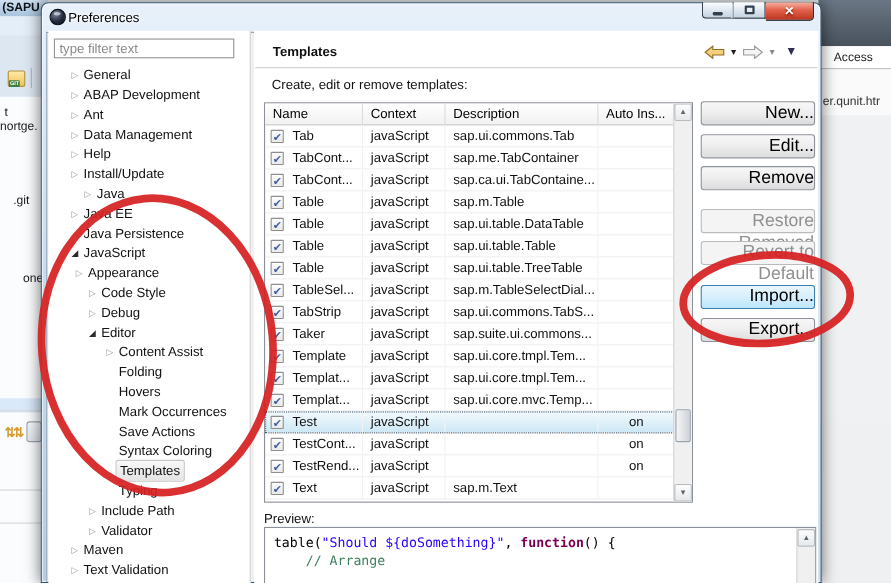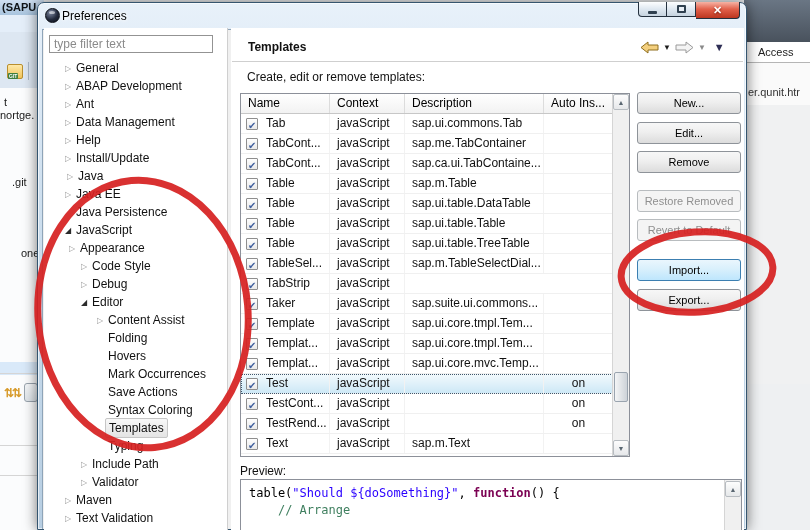--- a/index.html
+++ b/index.html
@@ -112,22 +112,22 @@
   
   .vscroll { position:absolute; top:0; right:0; width:17px; background:#f0f0f0; border-left:1px solid #d5d5d5; }
   .vscroll .arr { position:absolute; left:0; width:16px; height:16px;
     background:linear-gradient(#fdfdfd,#e6e8ea); border:1px solid #b7bcc1; border-radius:2px;
     font-size:7px; color:#5a6772; text-align:center; line-height:15px; }
   .vscroll .thumb { position:absolute; left:1px; width:14px;
     background:linear-gradient(90deg,#f4f5f6,#cdd2d8); border:1px solid #9aa4af; border-radius:2px; }
   
   .btn-col { position:absolute; left:637px; top:92px; width:104px; }
   .pbtn { position:absolute; left:0; width:104px; height:22px; border:1px solid #8e9399; border-radius:3px;
-    background:linear-gradient(#f7f7f7,#efefef 45%,#dcdcdc); text-align:center; line-height:20px;
-    font-size:11px; color:#000; }
+    background:linear-gradient(#f7f7f7,#efefef 45%,#dcdcdc); text-align:right; line-height:20px;
+    font-size:16px; color:#000; }
   .pbtn.disabled { color:#8f8f8f; border-color:#b8bcbf; background:#f4f4f4; }
   .pbtn.default { border-color:#3c7fb1; background:linear-gradient(#eaf6fd,#d9f0fc 45%,#bee6fd); }
   
   .preview-label { position:absolute; left:240px; top:464px; font-size:12px; }
   .preview-box { position:absolute; left:240px; top:479px; width:502px; height:60px;
     border:1px solid #8c9099; background:#fff; }
   .code { position:absolute; left:8px; top:5px; font-family:"DejaVu Sans Mono", monospace;
     font-size:12px; line-height:17px; white-space:pre; }
   .tok-plain { color:#000; }
   .tok-string { color:#2a00ff; }
@@ -209,21 +209,21 @@
         <span class="tree-label">Data Management</span>
       </div>
       <div class="tree-item" style="padding-left: 18px;">
         <span class="twisty tw-collapsed"></span>
         <span class="tree-label">Help</span>
       </div>
       <div class="tree-item" style="padding-left: 18px;">
         <span class="twisty tw-collapsed"></span>
         <span class="tree-label">Install/Update</span>
       </div>
-      <div class="tree-item" style="padding-left: 20px;">
+      <div class="tree-item" style="padding-left: 30px;">
         <span class="twisty tw-collapsed"></span>
         <span class="tree-label">Java</span>
       </div>
       <div class="tree-item" style="padding-left: 18px;">
         <span class="twisty tw-collapsed"></span>
         <span class="tree-label">Java EE</span>
       </div>
       <div class="tree-item" style="padding-left: 18px;">
         <span class="twisty"></span>
         <span class="tree-label">Java Persistence</span>
@@ -395,20 +395,21 @@
           <div class="tc c-ctx">javaScript</div>
           <div class="tc c-desc">sap.m.TableSelectDial...</div>
           <div class="tc c-auto"></div>
         </div>
         <div class="trow">
           <div class="tc c-name">
             <span class="cb"></span>
             <span>TabStrip</span>
           </div>
           <div class="tc c-ctx">javaScript</div>
+          <div class="tc c-desc">sap.ui.commons.TabS...</div>
           <div class="tc c-auto"></div>
         </div>
         <div class="trow">
           <div class="tc c-name">
             <span class="cb"></span>
             <span>Taker</span>
           </div>
           <div class="tc c-ctx">javaScript</div>
           <div class="tc c-desc">sap.suite.ui.commons...</div>
           <div class="tc c-auto"></div>

